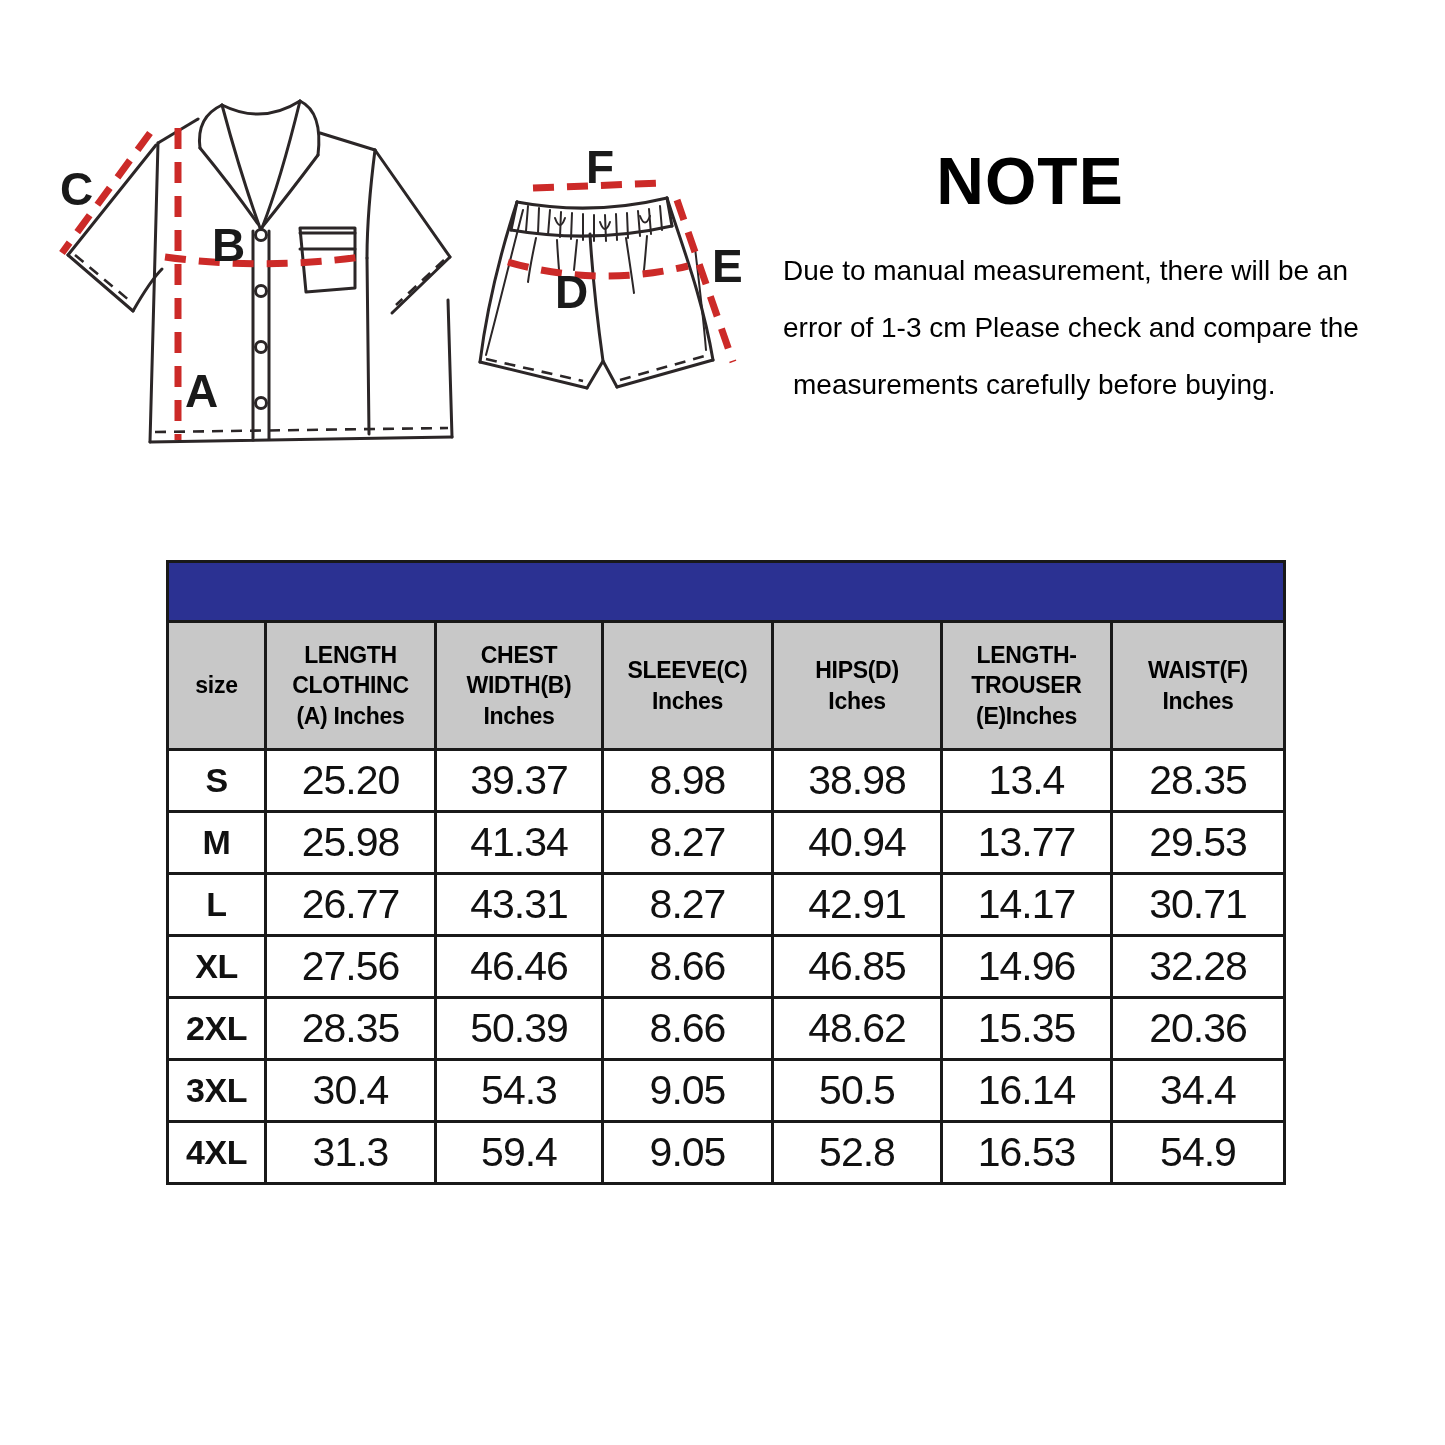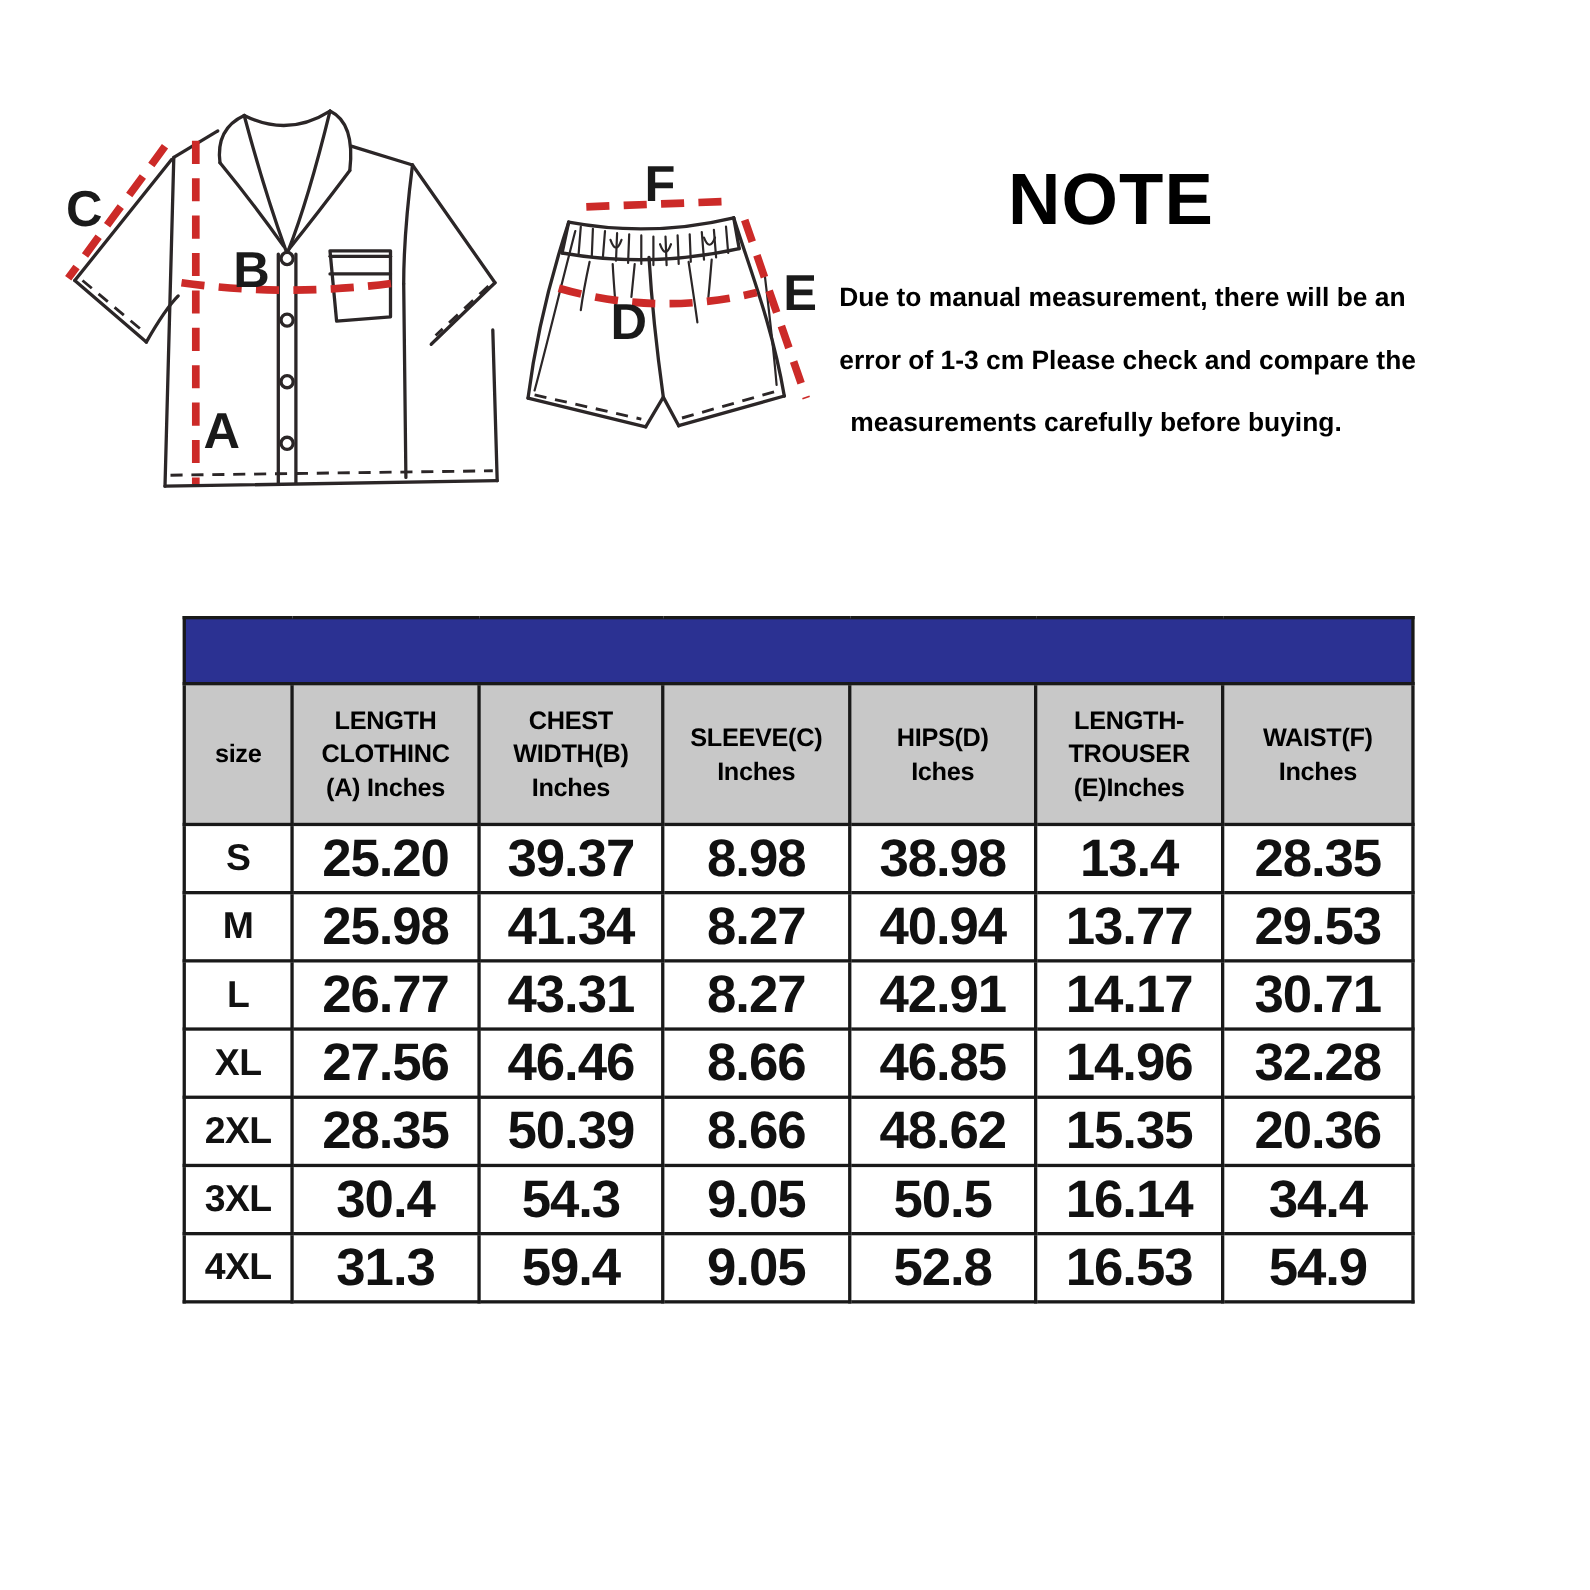--- a/index.html
+++ b/index.html
@@ -8,34 +8,34 @@
     font-family:"Liberation Sans",sans-serif;overflow:hidden;color:#000;
   }
   
   .shirt-svg{position:absolute;left:30px;top:55px;width:440px;height:400px;}
   .shorts-svg{position:absolute;left:440px;top:140px;width:320px;height:260px;}
   .garment-line{fill:none;stroke:#2b2627;stroke-width:3;stroke-linejoin:round;stroke-linecap:round;}
   .stitch{fill:none;stroke:#2b2627;stroke-width:2.6;stroke-dasharray:11 8;stroke-linecap:butt;}
   .redline{fill:none;stroke:#cc2a28;stroke-width:7;stroke-dasharray:21 13;stroke-linecap:butt;}
   .measure-letter{font-family:"Liberation Sans",sans-serif;font-weight:bold;font-size:46px;fill:#1a1a1a;}
   
-  .note{position:absolute;left:720px;top:148px;width:660px;}
+  .note{position:absolute;left:740px;top:148px;width:660px;}
   .note-title{width:580px;text-align:center;font-size:66px;font-weight:bold;letter-spacing:1px;line-height:1;}
-  .note-body{margin-top:28px;padding-left:43px;font-size:24px;font-weight:bold;line-height:57px;white-space:nowrap;}
+  .note-body{margin-top:28px;padding-left:43px;font-size:28px;font-weight:normal;line-height:57px;white-space:nowrap;}
   .note-body .ln3{padding-left:10px;}
   
   .size-table{
     position:absolute;left:166px;top:560px;width:1117px;
     border-collapse:collapse;table-layout:fixed;background:#fff;
   }
   .size-table td,.size-table th{border:3px solid #191919;padding:0;text-align:center;vertical-align:middle;}
   .banner-cell{height:57px;background:#2b3192;}
   .head-row th{background:#c8c8c8;height:125px;font-weight:bold;font-size:23px;line-height:1.32;letter-spacing:-0.3px;}
   .corner-cell{font-size:38px;font-weight:bold;letter-spacing:-1px;}
-  .data-row td{height:59px;font-size:48px;font-weight:bold;letter-spacing:-1px;color:#111;}
+  .data-row td{height:59px;font-size:41px;font-weight:normal;letter-spacing:-1px;color:#111;}
   .data-row .size-cell{font-size:34px;font-weight:bold;letter-spacing:-0.5px;}
 </style>
 </head>
 <body>
 
 <div class="canvas">
 
   <svg class="shirt-svg" viewBox="0 0 440 400" aria-hidden="true">
     <g class="garment-line">
 

